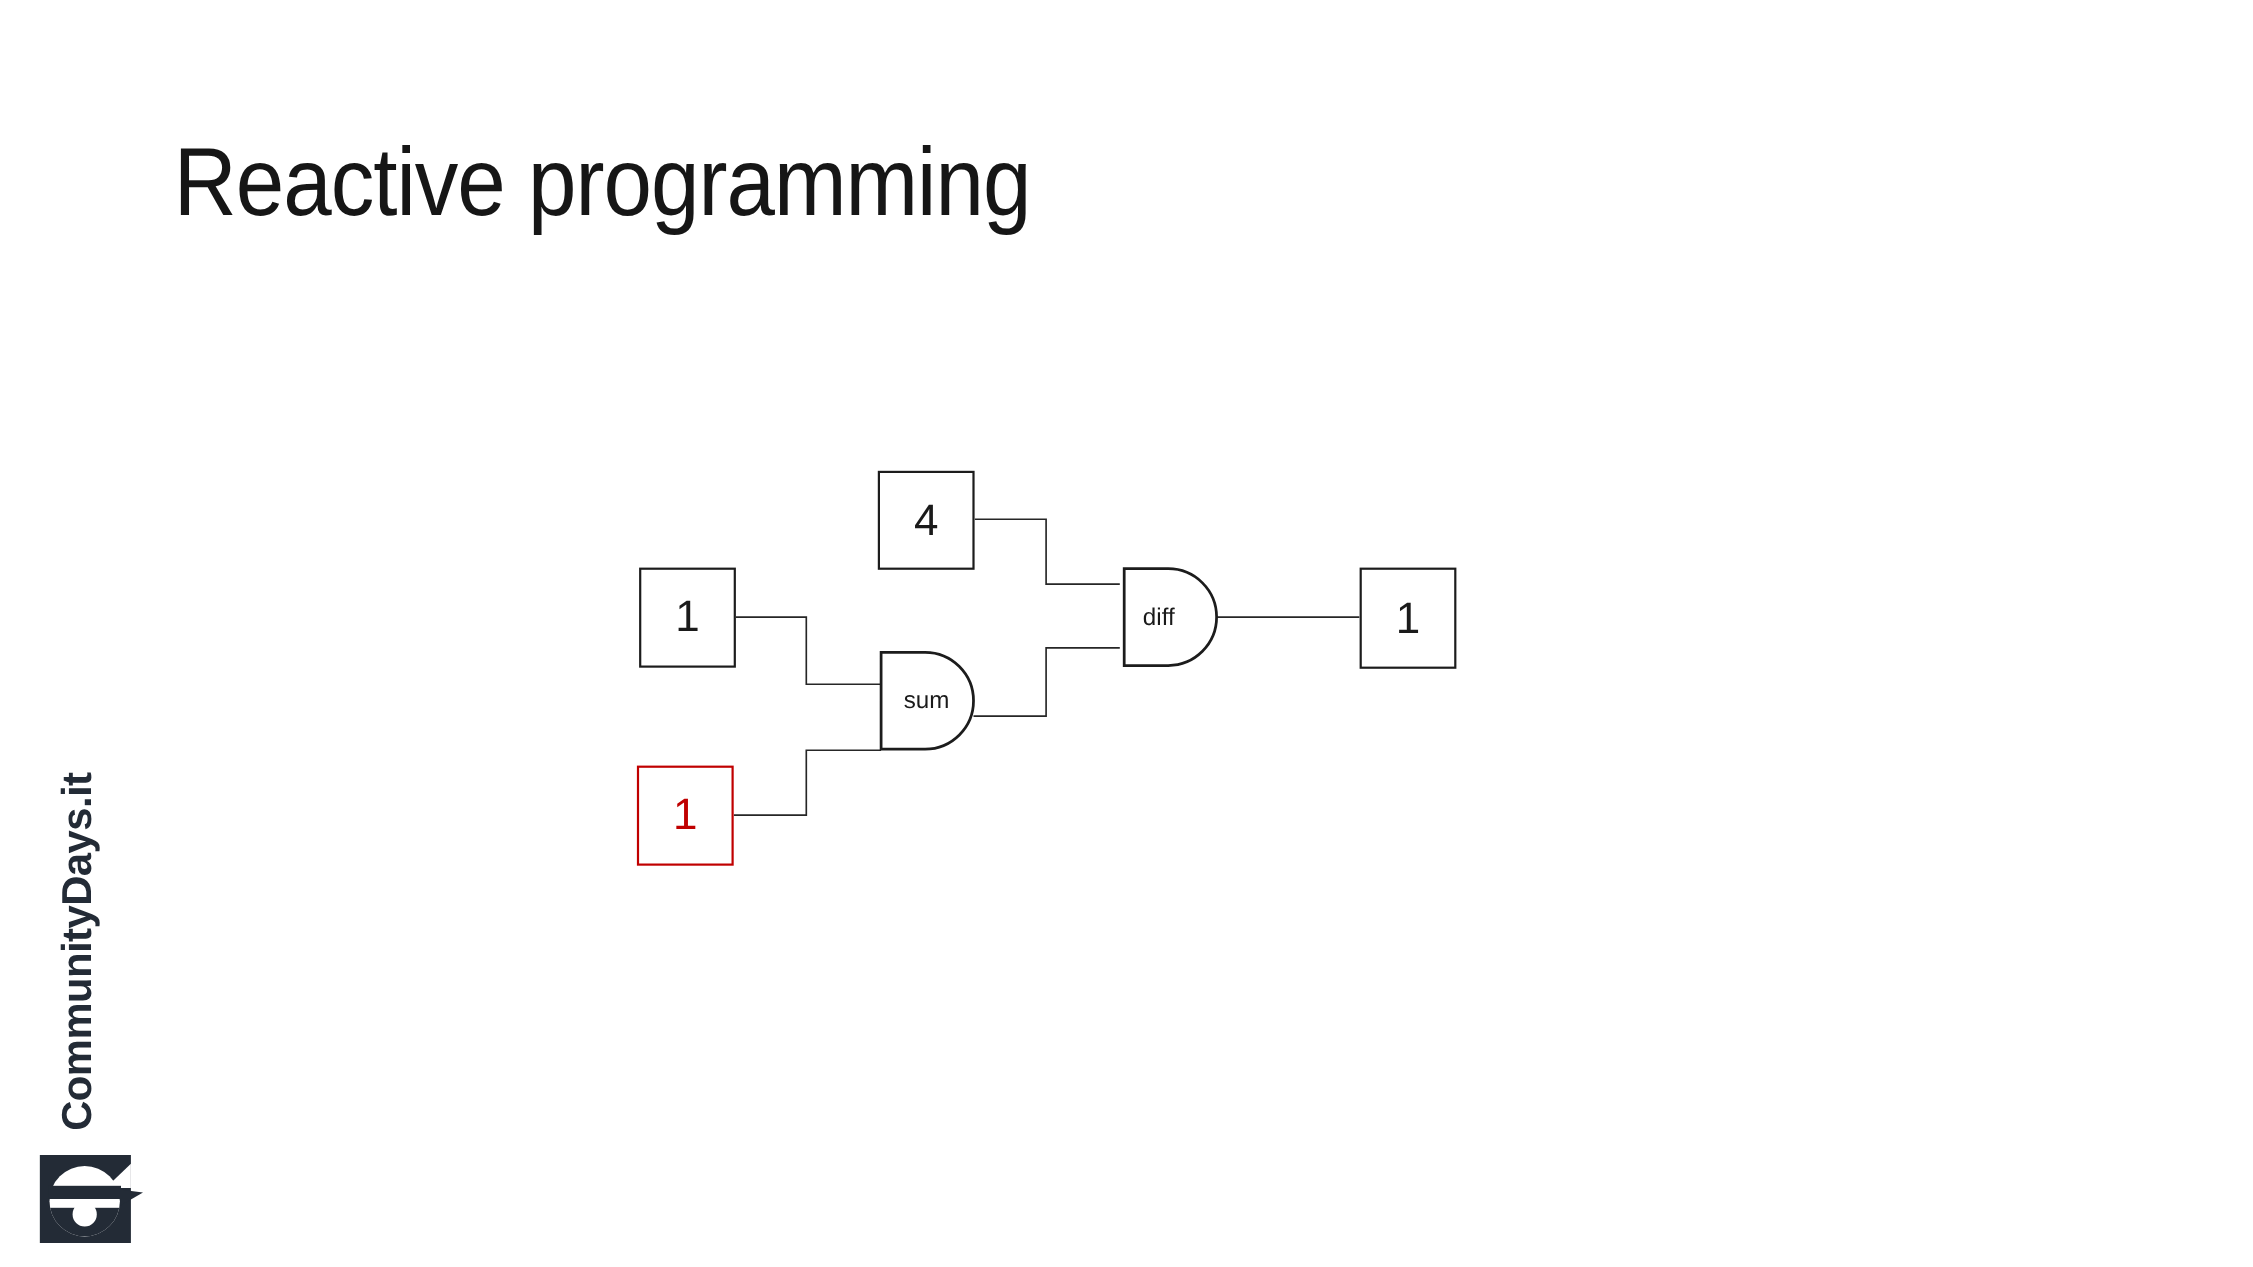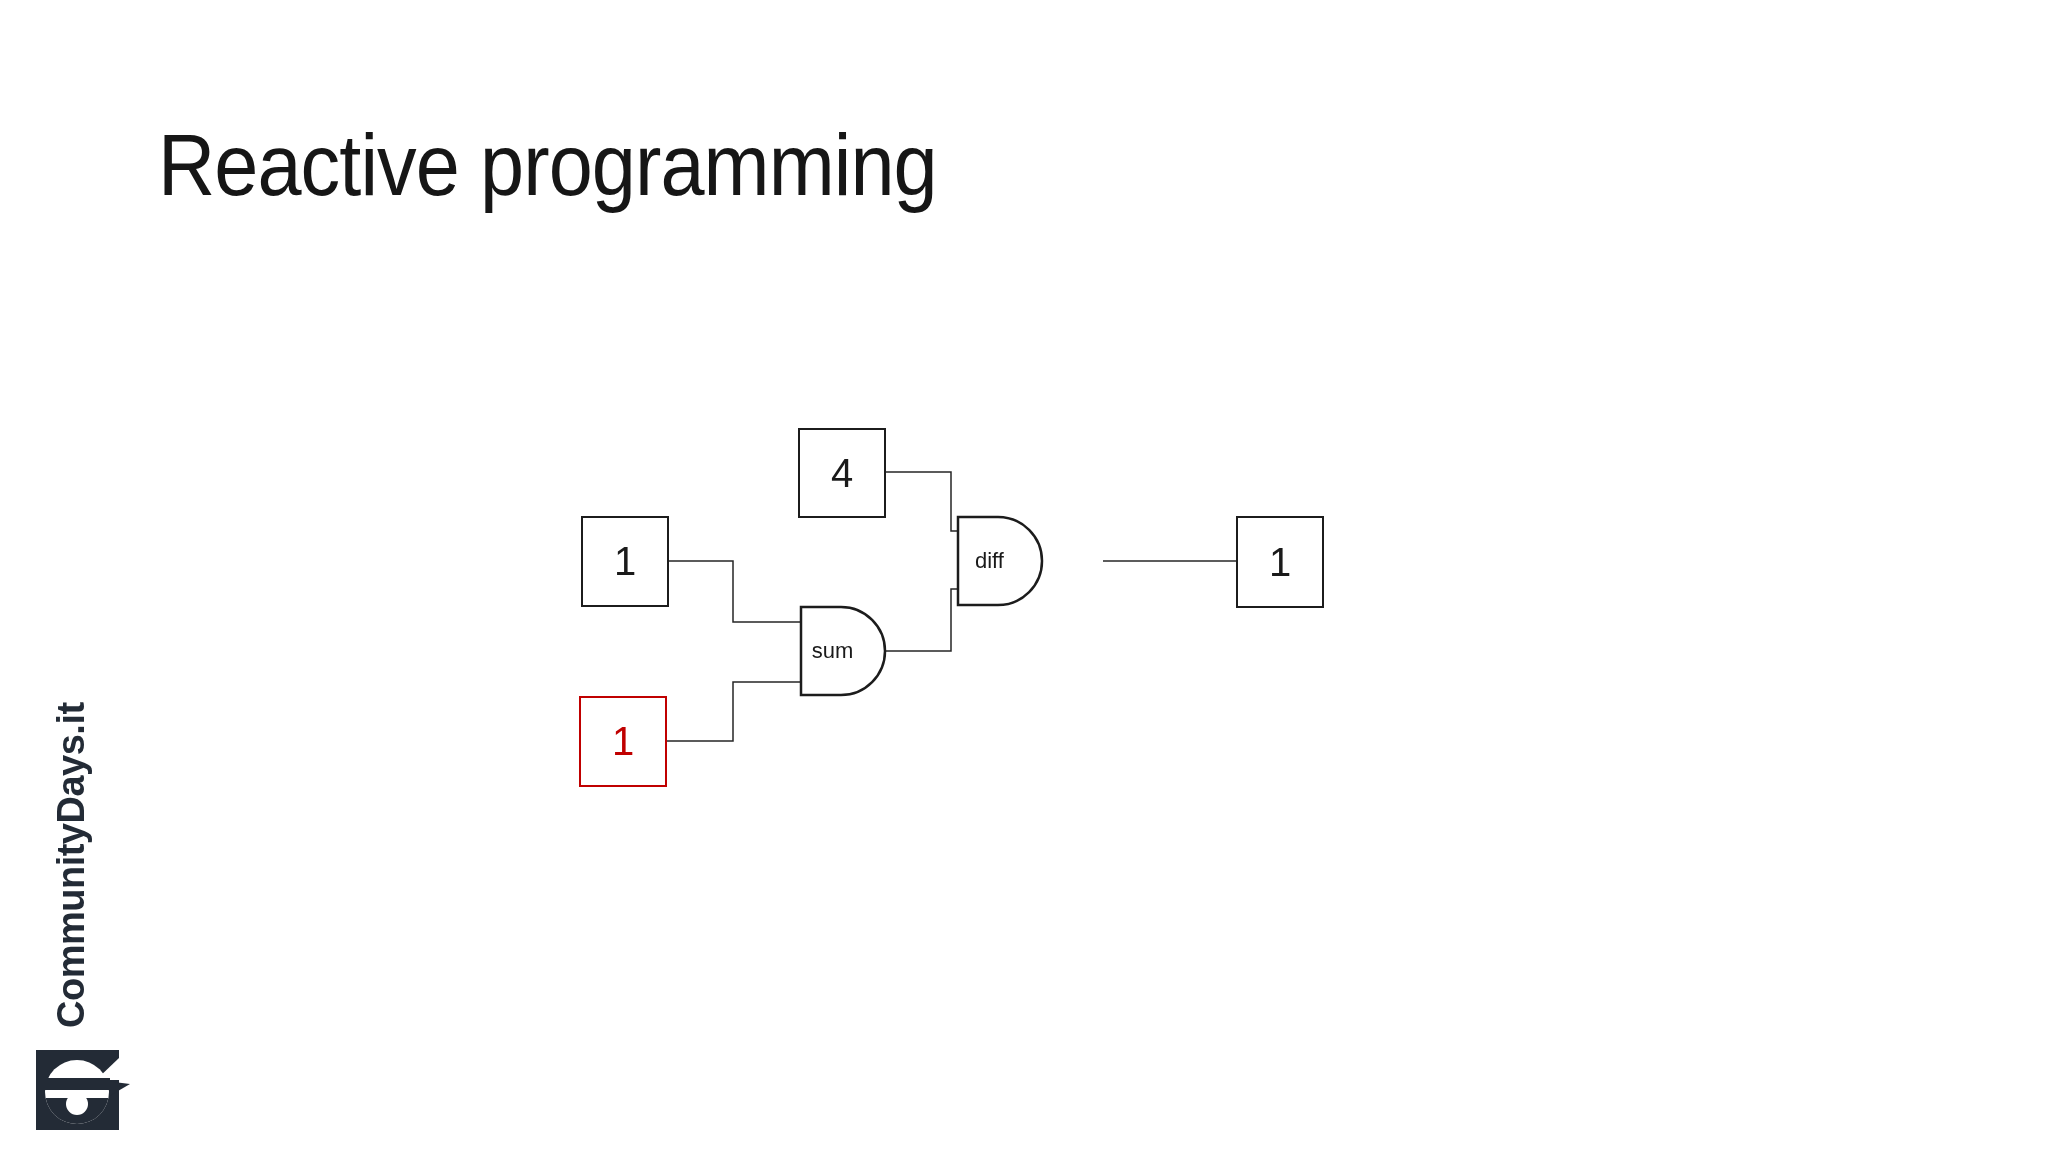--- a/index.html
+++ b/index.html
@@ -65,28 +65,28 @@
   </div>
 
   <div class="box" style="left:581px;top:516px;width:88px;height:91px;">
     <span>1</span>
   </div>
 
   <div class="box red" style="left:579px;top:696px;width:88px;height:91px;">
     <span>1</span>
   </div>
 
-  <div class="gate" style="left:799px;top:605px;">
+  <div class="gate" style="left:799px;top:591px;padding-left:26px;">
     <svg viewBox="0 0 88 92" xmlns="http://www.w3.org/2000/svg">
       <path d="M2,2 H42 A44,44 0 0 1 42,90 H2 Z" fill="#ffffff" stroke="#1c1c1c" stroke-width="2.5"></path>
     </svg>
     <span class="gate-label">sum</span>
   </div>
 
-  <div class="gate" style="left:956px;top:515px;">
+  <div class="gate" style="left:1020px;top:515px;">
     <svg viewBox="0 0 88 92" xmlns="http://www.w3.org/2000/svg">
       <path d="M2,2 H42 A44,44 0 0 1 42,90 H2 Z" fill="#ffffff" stroke="#1c1c1c" stroke-width="2.5"></path>
     </svg>
     <span class="gate-label">diff</span>
   </div>
 
   <div class="box" style="left:1236px;top:516px;width:88px;height:92px;">
     <span>1</span>
   </div>
 

